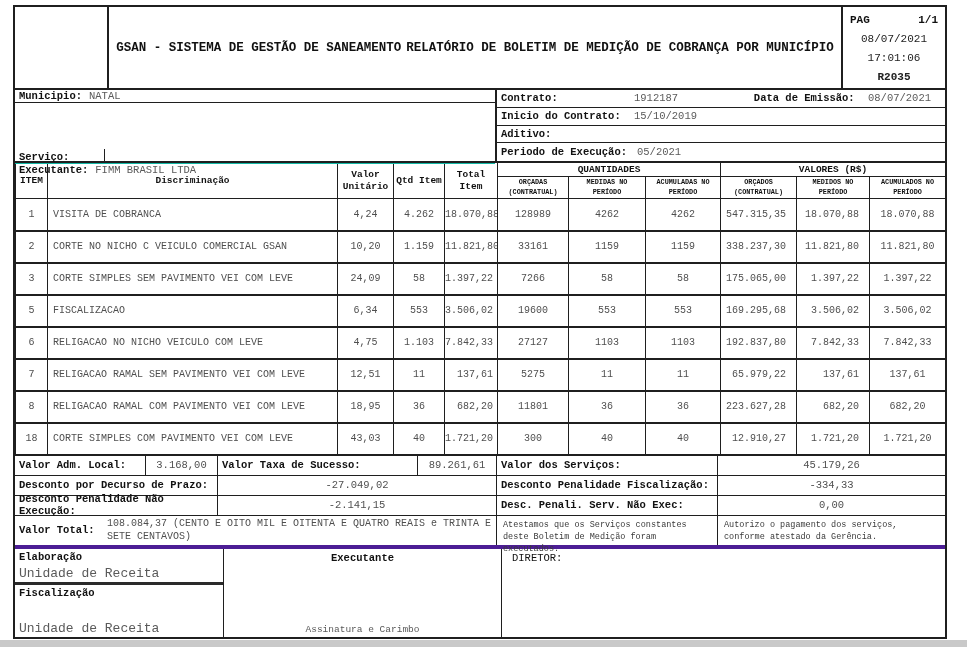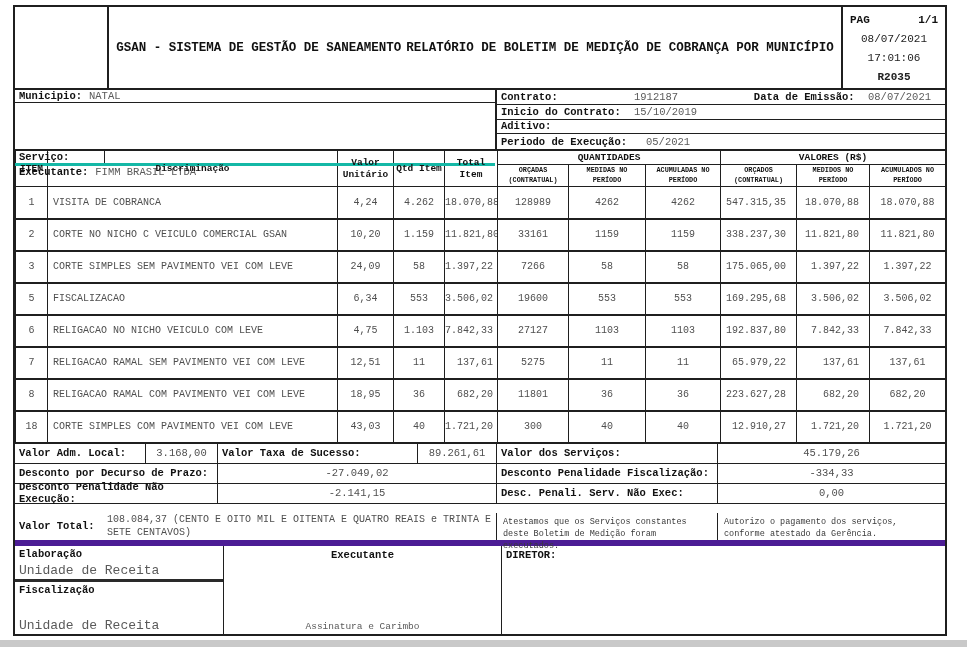--- a/index.html
+++ b/index.html
@@ -27,28 +27,28 @@
   }
   .hdr-meta {
     width: 104px; border-left: 2px solid #1f1f1f; display: flex;
     flex-direction: column; padding-top: 3px; font-size: 11px;
   }
   .pag-row { display: flex; justify-content: space-between; padding: 0 7px;
     font-weight: bold; height: 20px; align-items: center; }
   .meta-line { text-align: center; height: 19px; line-height: 19px; color: #222; }
   .meta-line.bold { font-weight: bold; }
   
-  .info { display: flex; height: 60px; border-bottom: 1px solid #1f1f1f; font-size: 10.5px; }
+  .info { display: flex; height: 72px; border-bottom: 1px solid #1f1f1f; font-size: 10.5px; }
   .info-left { width: 482px; border-right: 2px solid #1f1f1f; display: flex; flex-direction: column; }
   .info-right { flex: 1; display: flex; flex-direction: column; }
   .irow { height: 18px; display: flex; align-items: center; border-bottom: 1px solid #1f1f1f; padding-left: 4px; }
   .irow:last-child { border-bottom: none; }
   .irow b { font-weight: bold; }
   .irow .val { color: #5a5a5a; margin-left: 7px; }
-  .svc { height: 36px; display: flex; border-bottom: 3px solid #14b8a6; margin-top: 46px; }
+  .svc { height: 36px; display: flex; border-bottom: 1px solid #14b8a6; margin-top: 46px; }
   .svc-label { width: 90px; border-right: 1px solid #1f1f1f; padding: 2px 0 0 4px; font-weight: bold; }
   .svc-box { flex: 1; }
   .lblcol { display: inline-block; min-width: 133px; }
   .right-group { margin-left: auto; padding-right: 14px; }
   
   table.items { border-collapse: collapse; table-layout: fixed; width: 930px; }
   table.items th, table.items td { border: 1px solid #1f1f1f; overflow: hidden; }
   .group-row th { height: 14px; font-size: 9.5px; font-weight: bold; text-align: center; }
   .h-main { font-size: 10px; font-weight: bold; text-align: center; vertical-align: middle; line-height: 1.25; }
   .sub-row th { height: 22px; font-size: 6.8px; font-weight: bold; text-align: center;
@@ -62,40 +62,40 @@
   td.ct { text-align: right; padding-right: 4px; font-size: 9.5px; }
   
   .srow { display: flex; height: 20px; border-bottom: 1px solid #1f1f1f; font-size: 10.5px; align-items: stretch; }
   .scell { border-right: 1px solid #1f1f1f; display: flex; align-items: center; }
   .scell:last-child { border-right: none; }
   .scell.lab { font-weight: bold; padding-left: 4px; }
   .scell.val { justify-content: center; color: #4f4f4f; }
   .w131 { width: 131px; } .w72 { width: 72px; } .w200 { width: 200px; } .w79 { width: 79px; }
   .w203 { width: 203px; } .w279 { width: 279px; } .w221 { width: 221px; } .fx { flex: 1; }
   
-  .vtotal { display: flex; height: 33px; border-bottom: 6px solid #4c1d95; margin-top: 9px; }
+  .vtotal { display: flex; height: 33px; border-bottom: 4px solid #4c1d95; }
   .vt-left { width: 482px; border-right: 1px solid #1f1f1f; display: flex; align-items: center; }
   .vt-label { font-weight: bold; font-size: 10.5px; padding-left: 4px; width: 92px; flex: none; }
   .vt-value { flex: 1; font-size: 10px; color: #4f4f4f; line-height: 1.35; padding: 2px 4px 2px 0; }
   .attest { font-size: 8.5px; color: #3a3a3a; line-height: 1.45; padding: 3px 6px;
     border-right: 1px solid #1f1f1f; }
   .attest:last-child { border-right: none; }
   
   .sigs { display: flex; height: 88px; font-size: 10.5px; }
   .sig-col1 { width: 209px; border-right: 1px solid #1f1f1f; display: flex; flex-direction: column; }
   .elab { height: 36px; border-bottom: 3px solid #2a2a2a; position: relative; padding: 2px 0 0 4px; }
   .fisc { flex: 1; position: relative; padding: 2px 0 0 4px; }
   .sig-bold { font-weight: bold; }
   .unit { position: absolute; left: 4px; bottom: 1px; color: #5a5a5a; font-size: 13px; }
   .sig-col2 { width: 278px; border-right: 1px solid #1f1f1f; position: relative; }
   .sig-col2 .top-center { text-align: center; font-weight: bold; padding-top: 3px; }
   .bottom-center { position: absolute; left: 0; right: 0; bottom: 2px; text-align: center;
     color: #5a5a5a; font-size: 9.5px; }
   .sig-col3 { width: 218px; border-right: 1px solid #1f1f1f; padding: 3px 0 0 4px; font-weight: bold; }
-  .sig-col4 { flex: 1; padding: 3px 0 16px 4px; font-weight: bold; }
+  .sig-col4 { flex: 1; padding: 3px 0 16px 4px; font-weight: normal; margin-left: 6px; }
 </style>
 </head>
 <body>
 
 <div class="page">
 
   <div class="hdr">
     <div class="hdr-logo"></div>
     <div class="hdr-title">
       <div>GSAN - SISTEMA DE GESTÃO DE SANEAMENTO</div>
@@ -139,21 +139,21 @@
       <div class="irow">
         <b class="lblcol">Inicio do Contrato:</b>
         <span class="val" style="margin-left:0">15/10/2019</span>
       </div>
       <div class="irow">
         <b>Aditivo:</b>
         <span class="val"></span>
       </div>
       <div class="irow">
         <b class="lblcol">Periodo de Execução:</b>
-        <span class="val" style="margin-left:12px">05/2021</span>
+        <span class="val" style="margin-left:3px">05/2021</span>
       </div>
     </div>
   </div>
 
   <table class="items">
     <colgroup>
       <col style="width:32px">
         <col style="width:290px">
         <col style="width:56px">
       <col style="width:51px">

